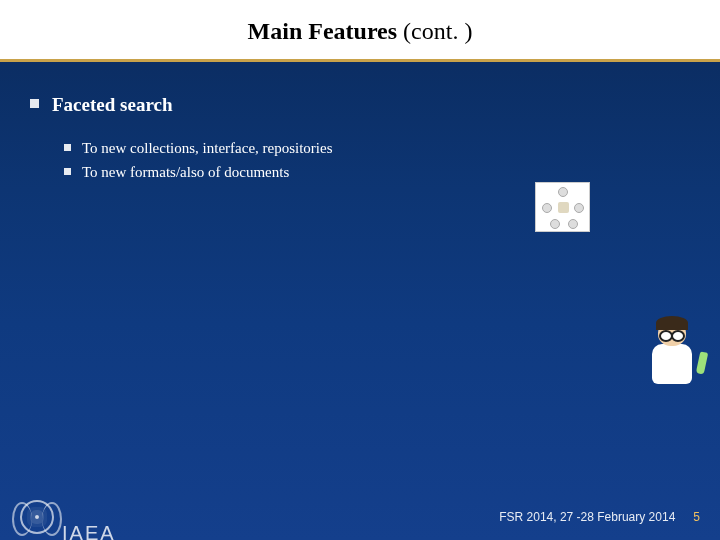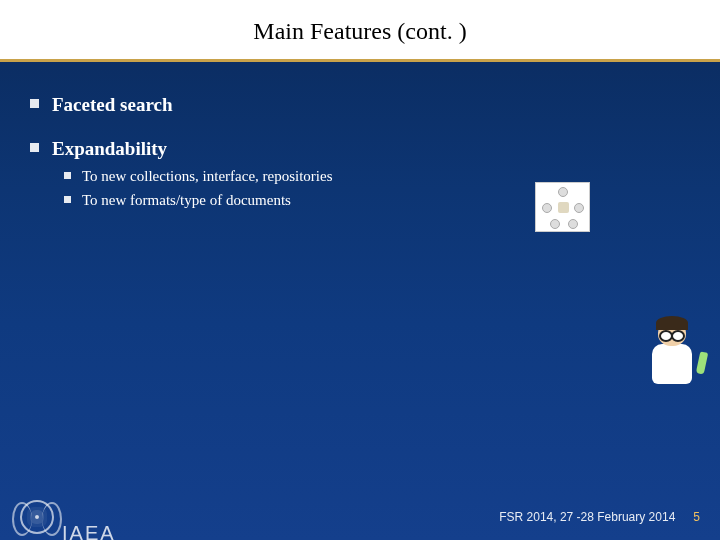--- a/index.html
+++ b/index.html
@@ -14,21 +14,21 @@
     background: #ffffff;
     color: #000;
     text-align: center;
     padding: 18px 0 14px 0;
     border-bottom: 3px solid #c9a24a;
   }
   .title-band h1 {
     font-size: 24px;
     font-weight: normal;
   }
-  .title-band h1 .bold { font-weight: normal; }
+  .title-band h1 .bold { font-weight: bold; }
   .gold-line {
     position: absolute;
     left: 0; right: 0;
     top: 60px;
     height: 2px;
     background: linear-gradient(90deg, #c9a24a 50%, rgba(201,162,74,0) 100%);
   }
   .content {
     padding: 32px 40px 0 52px;
   }
@@ -192,24 +192,23 @@
   </div>
   <div class="gold-line"></div>
 
   <div class="content">
 
     <div class="sec">
       <div class="sec-h">Faceted search</div>
     </div>
 
     <div class="sec">
-      <div class="sec-h">Expandability</div>
       <ul class="sub">
         <li>To new collections, interface, repositories</li>
-        <li>To new formats/type of documents</li>
+        <li>To new formats/also of documents</li>
       </ul>
     </div>
 
 
 
   </div>
 
   <div class="graphic1">
     <div class="center"></div>
     <div class="dot d1"></div>

